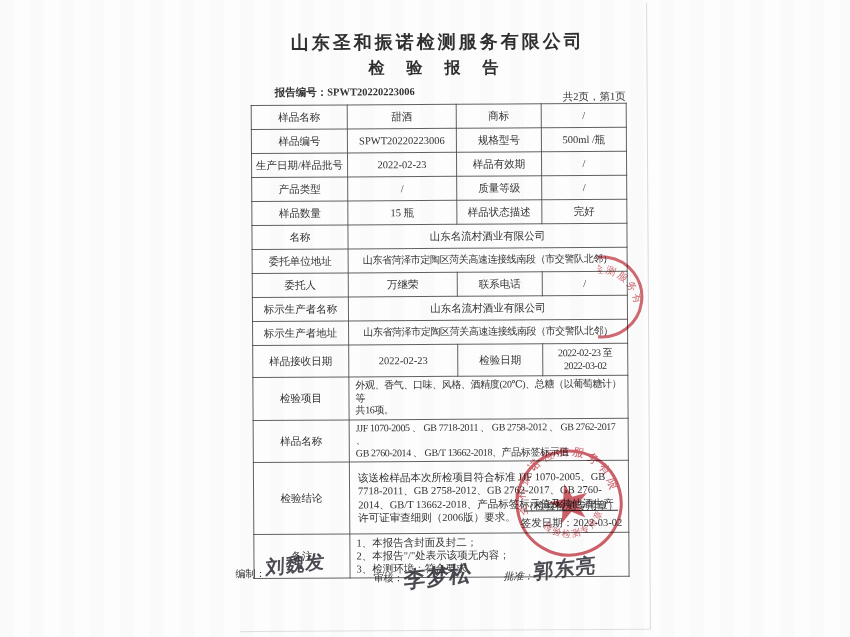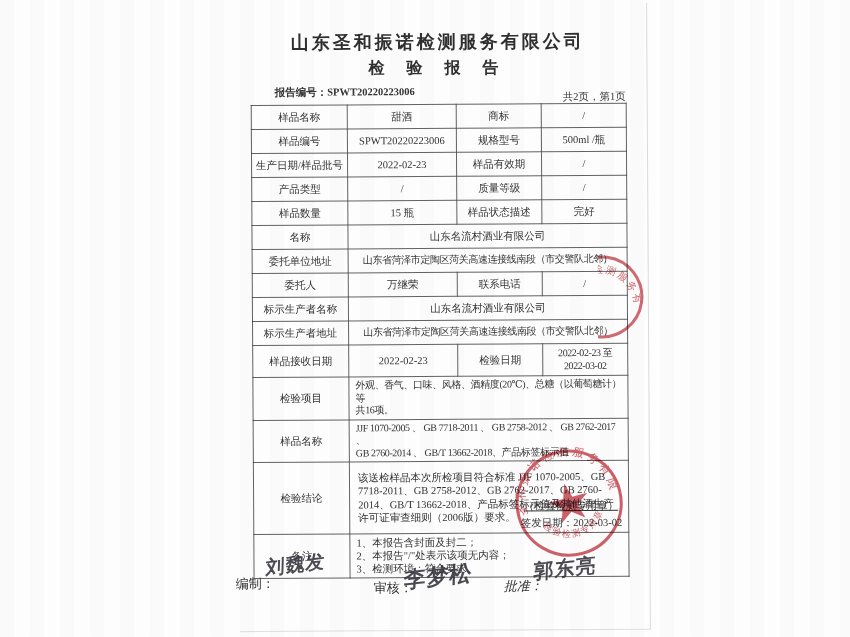--- a/index.html
+++ b/index.html
@@ -31,21 +31,21 @@
   }
   table.rpt td.left{text-align:left;padding:2px 6px;white-space:pre-line;}
   table.rpt .pre{white-space:pre-line;}
   table.rpt .tight{font-size:10px;letter-spacing:-0.4px;}
   td.conc{position:relative;vertical-align:top;}
   .conc-text{display:block;padding:1px 2px;}
   .stamp-note{position:absolute;right:10px;bottom:20px;font-size:10.5px;text-decoration:underline;}
   .sign-date{position:absolute;right:6px;bottom:3px;font-size:10.5px;text-align:right;}
 
   .sig-row{position:absolute;left:0;top:0;width:850px;height:0;}
-  .sig-label{position:absolute;font-size:13px;color:#333;margin-top:8px;}
+  .sig-label{position:absolute;font-size:10px;color:#333;}
   .sig{position:absolute;font-size:19px;color:#33323b;font-weight:bold;
     transform:rotate(-6deg) skewX(-8deg);letter-spacing:1px;opacity:.88;
     font-family:"DejaVu Serif","Liberation Serif",serif;}
 
   .stamp-main{position:absolute;left:512px;top:448px;width:112px;height:112px;
     mix-blend-mode:multiply;opacity:.85;}
   .stamp-edge-clip{position:absolute;left:598px;top:244px;width:50px;height:108px;
     overflow:hidden;mix-blend-mode:multiply;opacity:.8;}
   .stamp-edge-clip svg{position:absolute;left:-46px;top:0;}
 </style>

